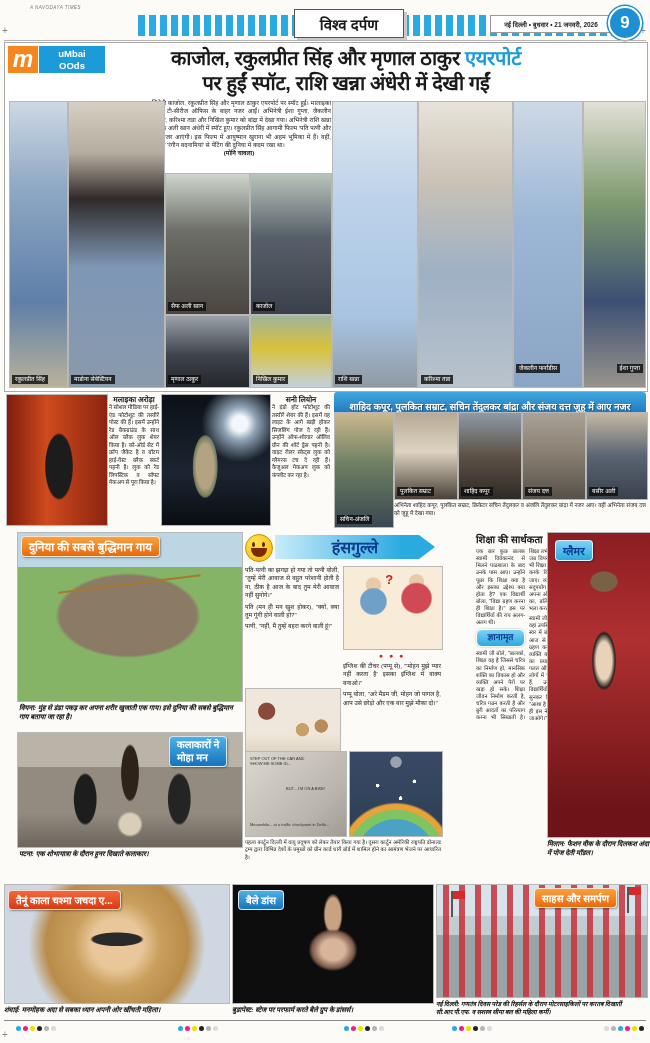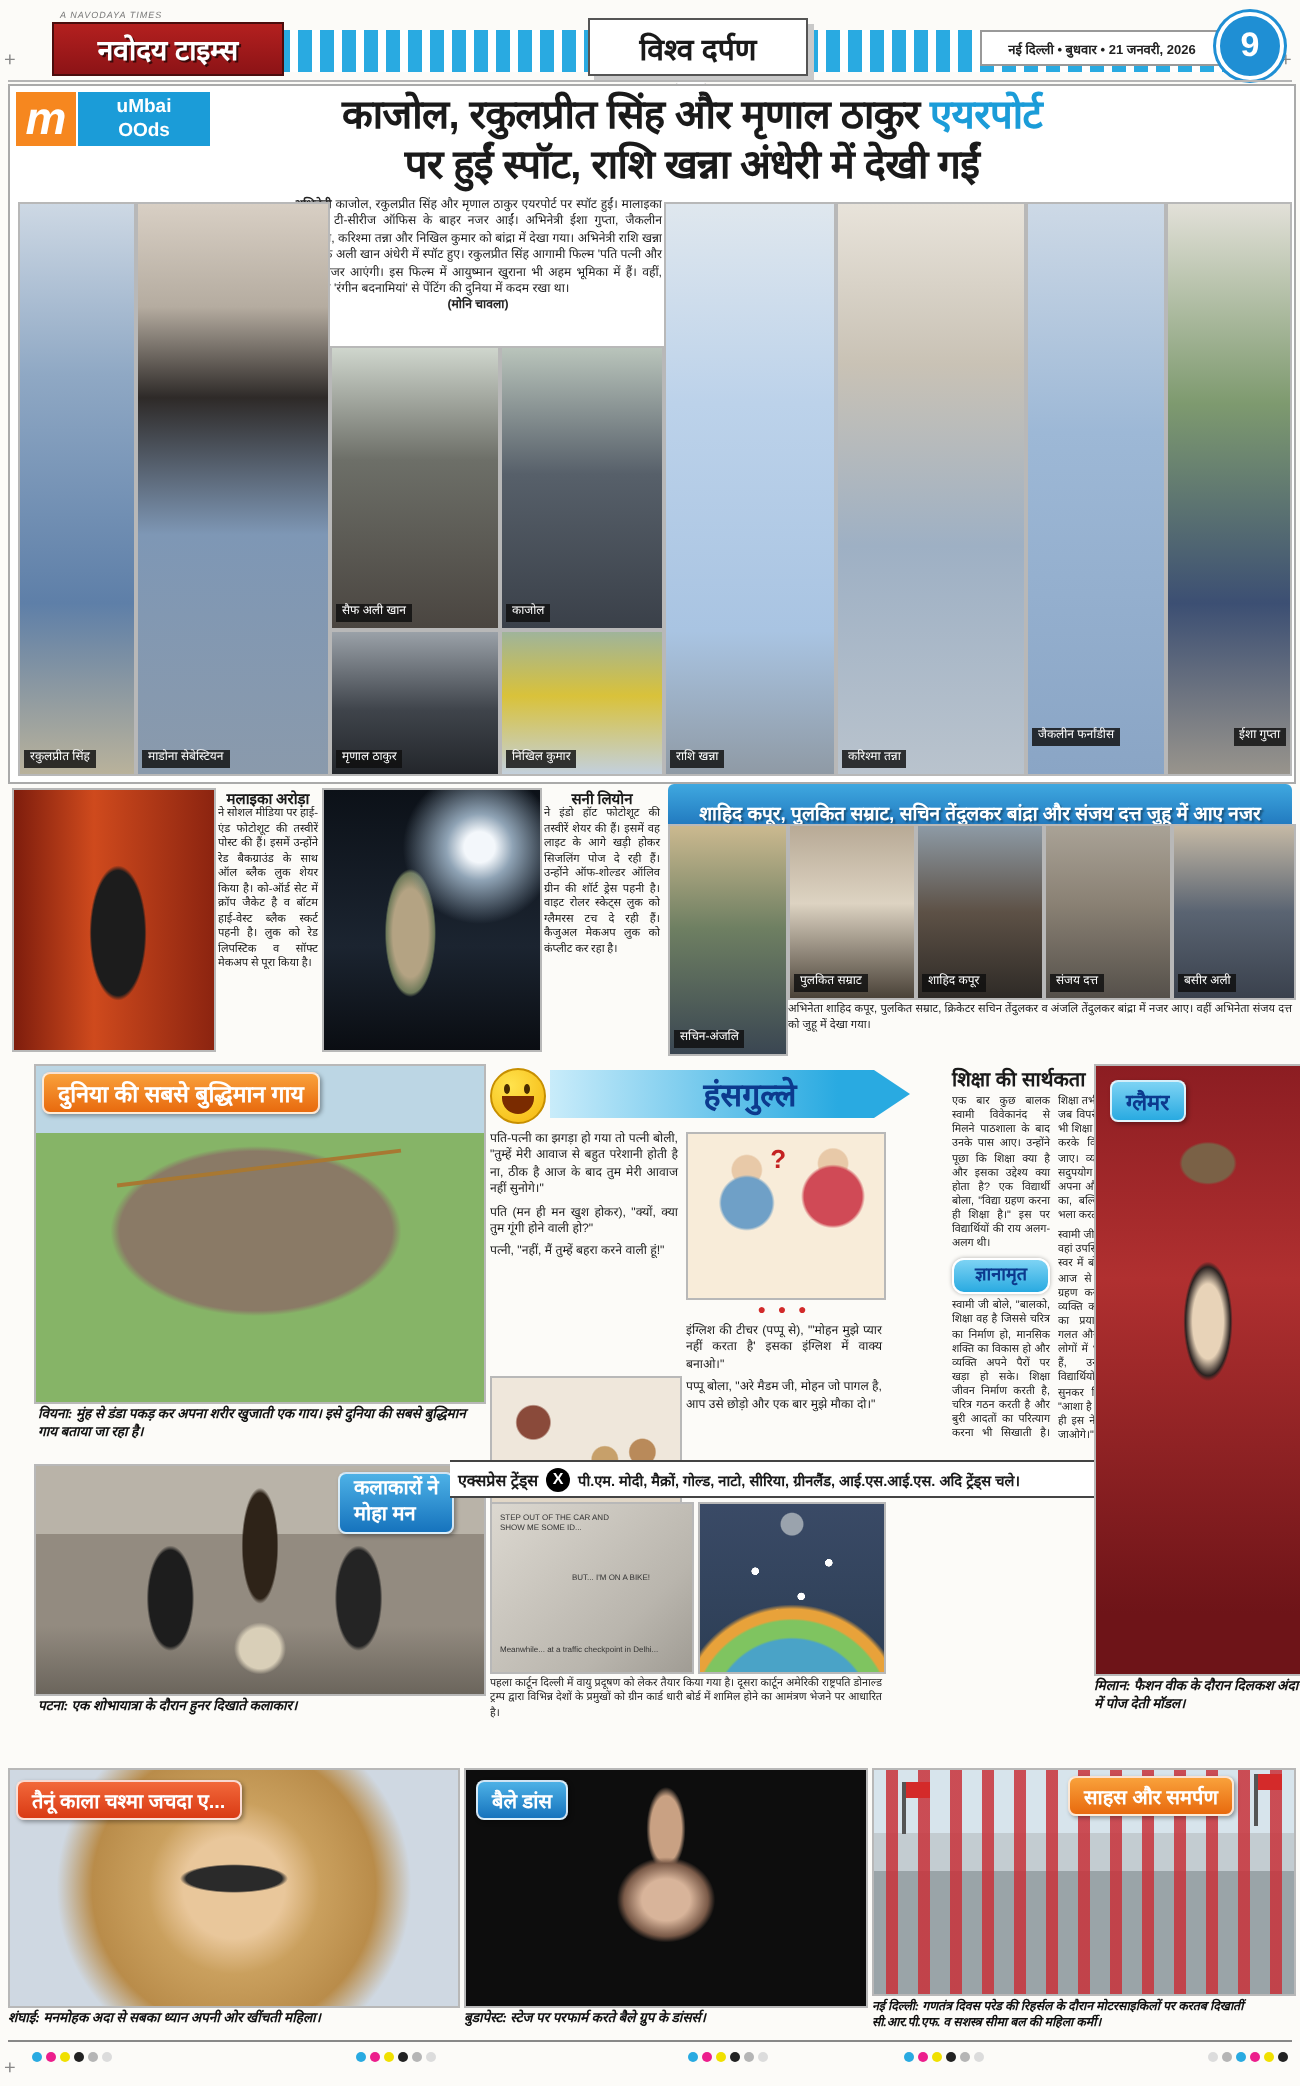--- a/index.html
+++ b/index.html
@@ -176,21 +176,20 @@
 </style>
 </head>
 <body>
 
 <div class="page">
 
   <div class="reg" style="left:2px;top:26px;">+</div>
   <div class="reg" style="left:640px;top:26px;">+</div>
   <div class="abs stripes"></div>
   <div class="abs masthead-small">A NAVODAYA TIMES</div>
-  <div class="abs masthead">नवोदय टाइम्स</div>
   <div class="abs center-tip"></div>
   <div class="abs center-box">विश्व दर्पण</div>
   <div class="abs date-box">नई दिल्ली • बुधवार • 21 जनवरी, 2026</div>
   <div class="abs page-num">9</div>
   <div class="abs hr-top"></div>
 
   <div class="abs main">
     <div class="abs logo-m">m</div>
     <div class="abs logo-txt">
       <span>uMbai</span>
@@ -285,43 +284,38 @@
       <span>कलाकारों ने</span><br>
       <span>मोहा मन</span>
     </div>
     <div class="abs capt" style="left:2px;top:320px;width:220px;">पटना: एक शोभायात्रा के दौरान हुनर दिखाते कलाकार।</div>
 
     <div class="smiley" style="left:228px;top:4px;">
       <span class="eye" style="left:6px;"></span>
         <span class="eye" style="left:16px;"></span>
         <span class="mouth"></span>
     </div>
-    <div class="ribbon" style="left:258px;top:5px;width:160px;height:24px;padding-left:20px;">हंसगुल्ले</div>
+    <div class="ribbon" style="left:258px;top:5px;width:160px;height:24px;">हंसगुल्ले</div>
 
     <div class="abs joke" style="left:228px;top:36px;width:94px;">
       <p>पति-पत्नी का झगड़ा हो गया तो पत्नी बोली, "तुम्हें मेरी आवाज से बहुत परेशानी होती है ना, ठीक है आज के बाद तुम मेरी आवाज नहीं सुनोगे।"</p>
       <p>पति (मन ही मन खुश होकर), "क्यों, क्या तुम गूंगी होने वाली हो?"</p>
       <p>पत्नी, "नहीं, मैं तुम्हें बहरा करने वाली हूं!"</p>
     </div>
     <div class="ph cart2" style="left:228px;top:158px;width:94px;height:74px;"></div>
 
     <div class="ph cart1" style="left:326px;top:36px;width:98px;height:82px;">
       <span class="qm">?</span>
     </div>
     <div class="abs jdiv" style="left:326px;top:122px;width:98px;">● ● ●</div>
     <div class="abs joke" style="left:326px;top:132px;width:98px;">
       <p>इंग्लिश की टीचर (पप्पू से), "'मोहन मुझे प्यार नहीं करता है' इसका इंग्लिश में वाक्य बनाओ।"</p>
       <p>पप्पू बोला, "अरे मैडम जी, मोहन जो पागल है, आप उसे छोड़ो और एक बार मुझे मौका दो।"</p>
     </div>
 
-    <div class="abs trendbar" style="left:208px;top:200px;width:322px;height:17px;">
-      <span class="lbl">एक्सप्रेस ट्रेंड्स</span>
-      <span class="xlogo">X</span>
-      <span class="itm">पी.एम. मोदी, मैक्रों, गोल्ड, नाटो, सीरिया, ग्रीनलैंड, आई.एस.आई.एस. अदि ट्रेंड्स चले।</span>
-    </div>
 
     <div class="ph tc1" style="left:228px;top:221px;width:100px;height:84px;">
       <span class="t" style="left:4px;top:4px;width:60px;">STEP OUT OF THE CAR AND SHOW ME SOME ID...</span>
       <span class="t" style="left:40px;top:34px;width:55px;">BUT... I'M ON A BIKE!</span>
       <span class="t" style="left:4px;top:70px;width:92px;">Meanwhile... at a traffic checkpoint in Delhi...</span>
     </div>
     <div class="ph tc2" style="left:332px;top:221px;width:92px;height:84px;"></div>
     <div class="abs tcapt" style="left:228px;top:309px;width:196px;">पहला कार्टून दिल्ली में वायु प्रदूषण को लेकर तैयार किया गया है। दूसरा कार्टून अमेरिकी राष्ट्रपति डोनाल्ड ट्रम्प द्वारा विभिन्न देशों के प्रमुखों को ग्रीन कार्ड धारी बोर्ड में शामिल होने का आमंत्रण भेजने पर आधारित है।</div>
 
     <div class="abs" style="left:428px;top:2px;width:102px;height:212px;margin-left:31px;">

